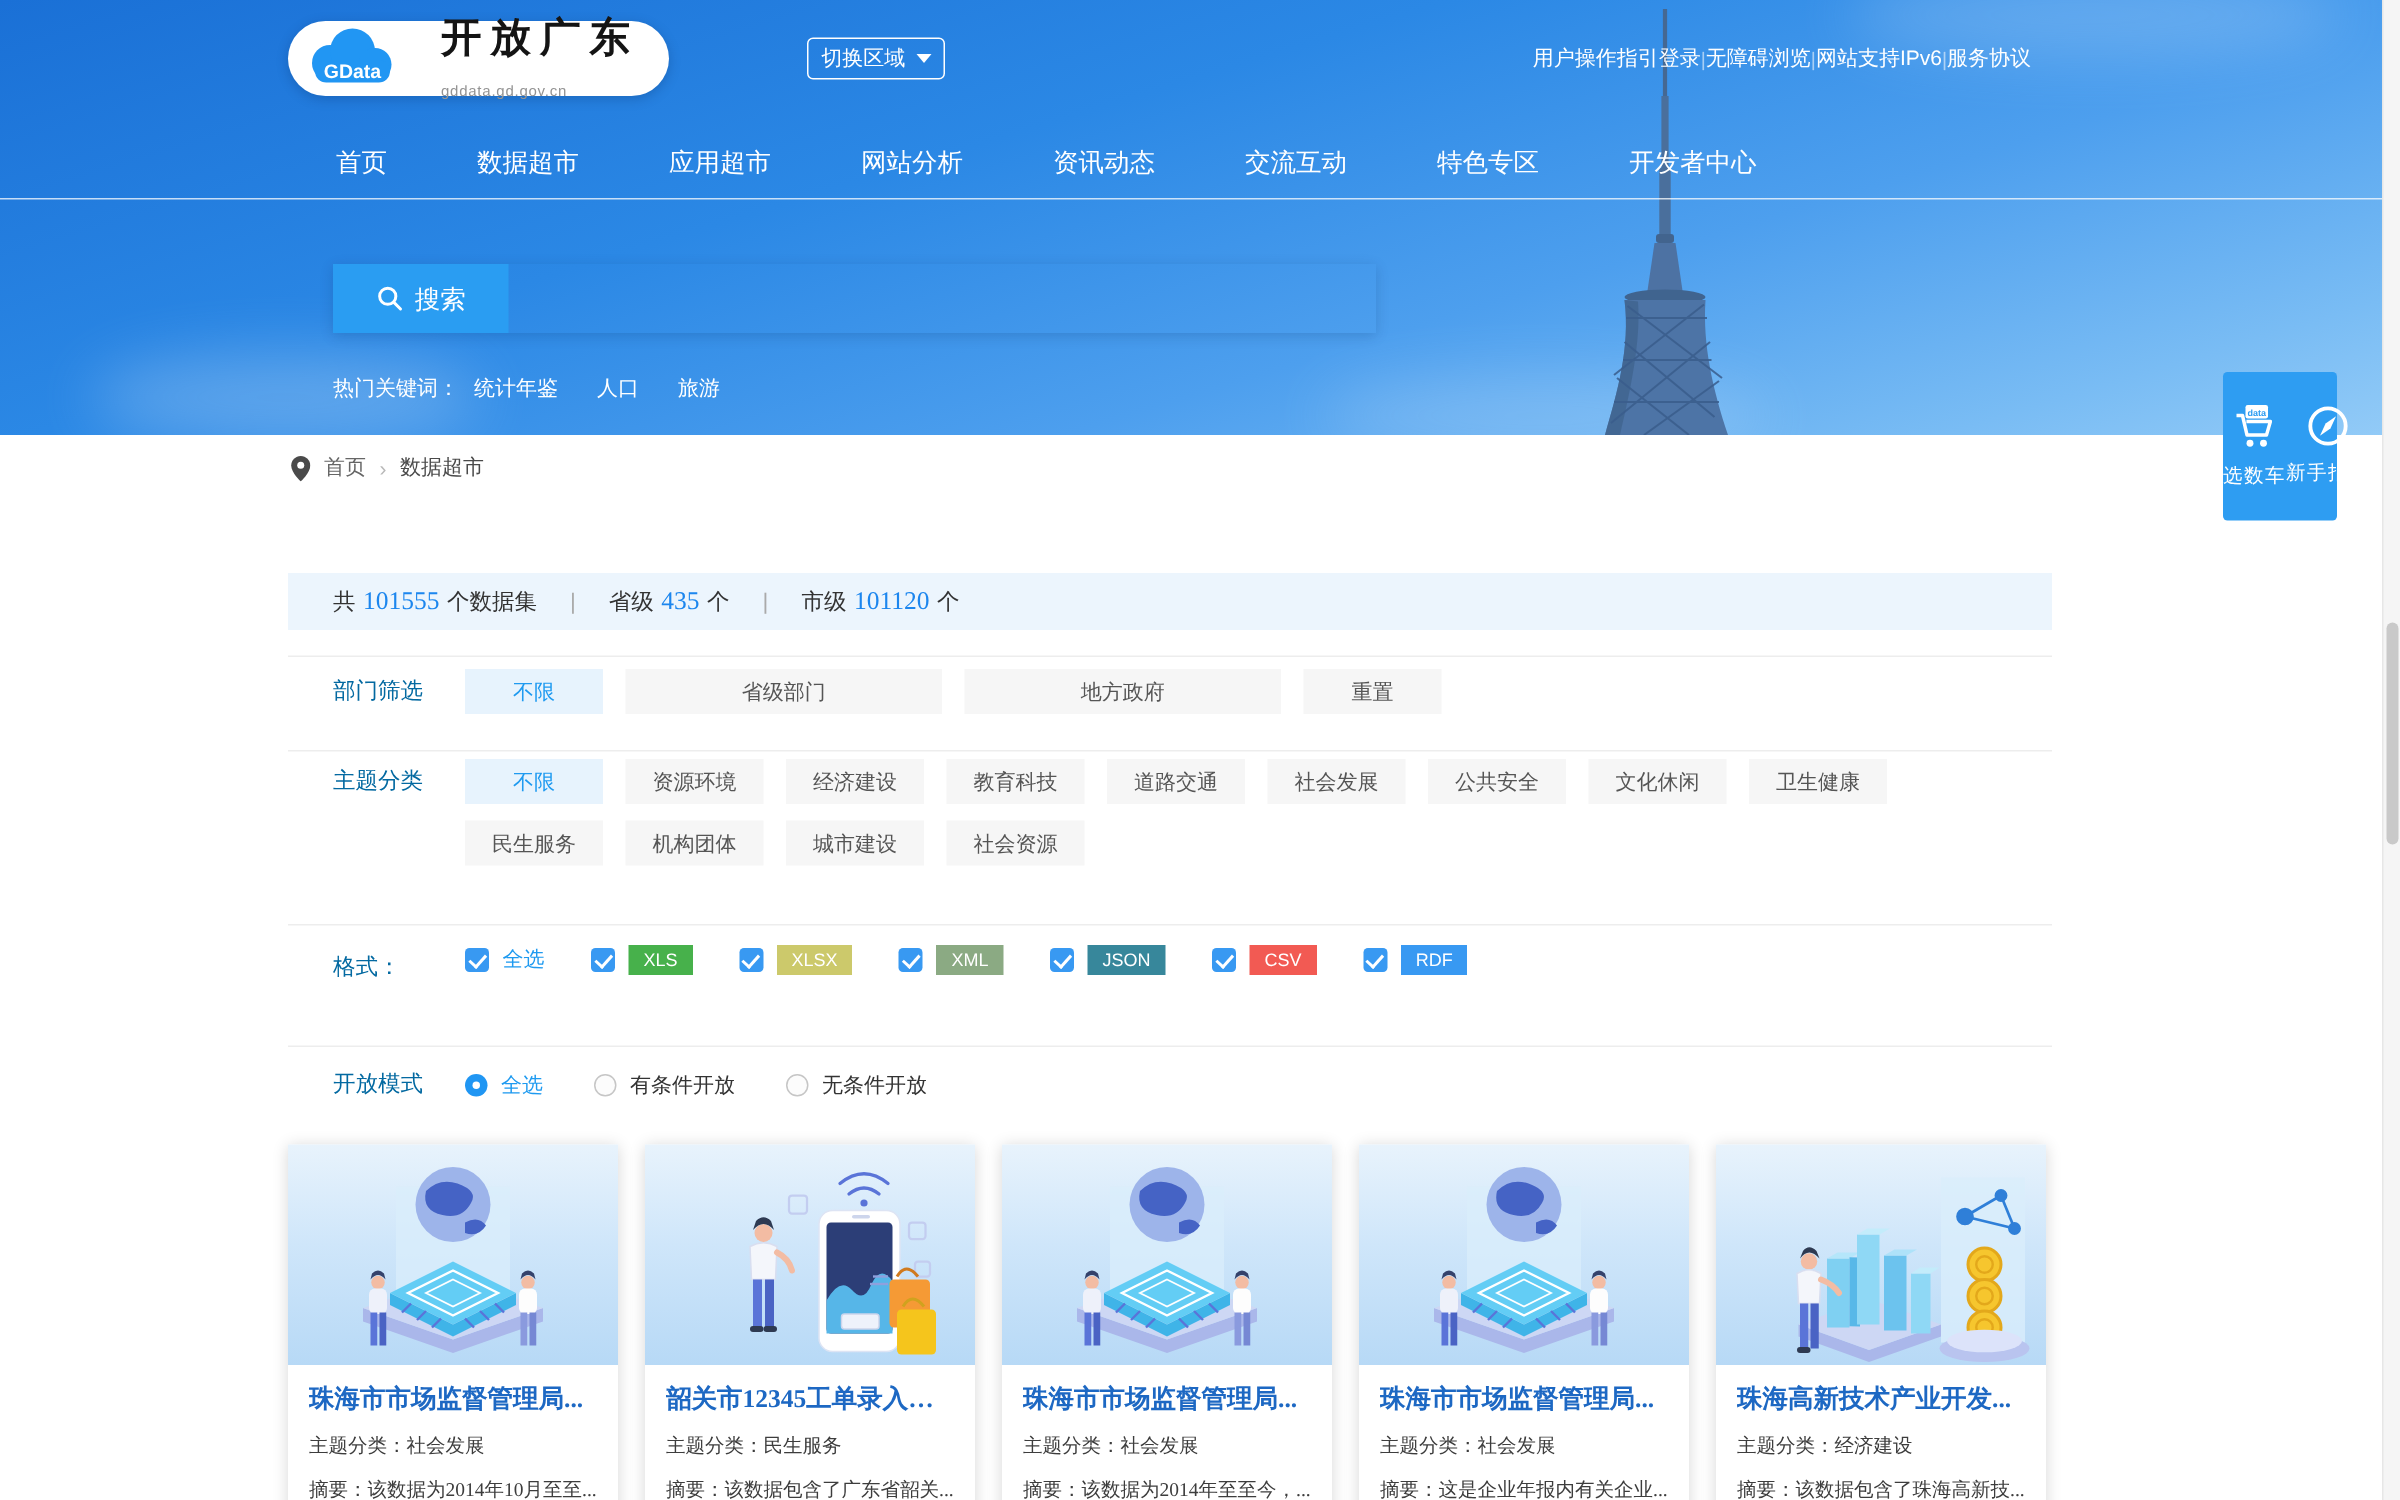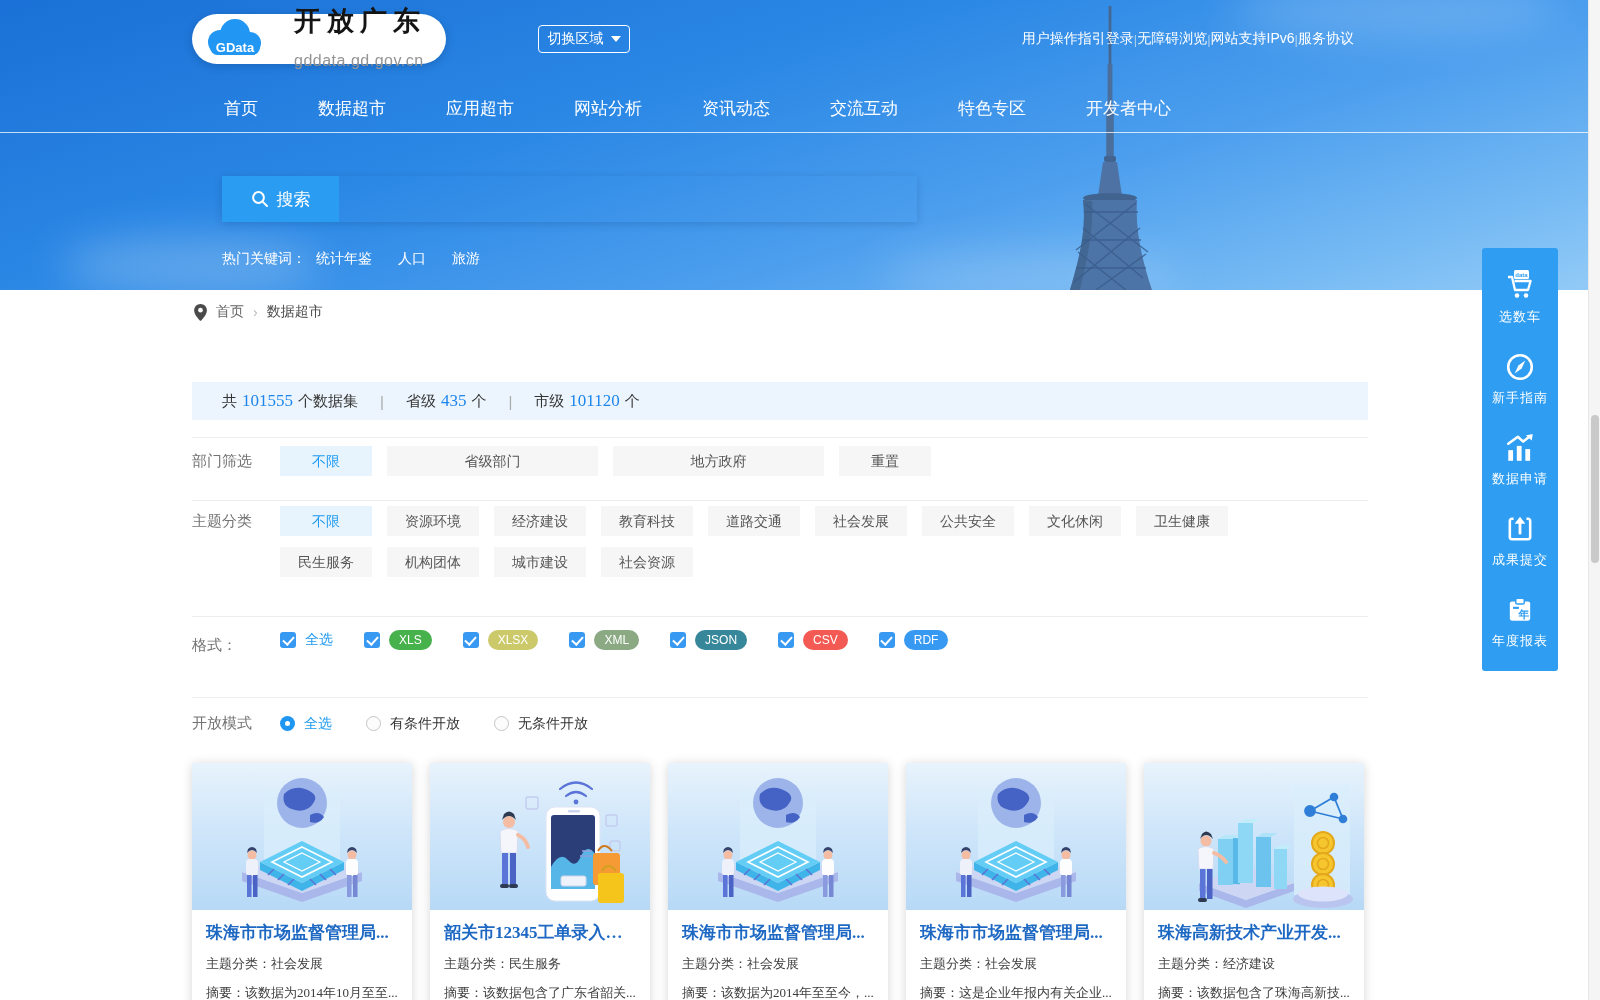--- a/index.html
+++ b/index.html
@@ -12,21 +12,21 @@
     background:linear-gradient(163deg,#1a70d6 0%,#2b88e5 38%,#4d9fee 65%,#79bcf4 88%,#93cbf7 100%)}
   .cloud{position:absolute;background:#fff;border-radius:50%;filter:blur(20px)}
   .cloud.c1{left:60px;top:235px;width:260px;height:60px;opacity:.22}
   .cloud.c2{left:1230px;top:-18px;width:330px;height:56px;opacity:.18}
   .cloud.c3{left:880px;top:250px;width:300px;height:54px;opacity:.16}
   .tower{position:absolute;left:1030px;top:0;width:160px;height:290px}
 
   .logo-pill{position:absolute;left:192px;top:14px;height:50px;background:#fff;border-radius:26px;
     display:flex;align-items:center;gap:26px;padding:0 20px 0 10px;box-shadow:0 2px 8px rgba(0,40,90,.25)}
   .logo-title{font-size:27px;font-weight:bold;color:#141414;letter-spacing:6px;line-height:1}
-  .logo-domain{font-size:16px;color:#939393;margin-top:17px;letter-spacing:.5px}
+  .logo-domain{font-size:10px;color:#939393;margin-top:17px;letter-spacing:.5px}
 
   .region-btn{position:absolute;left:538px;top:25px;width:92px;height:28px;border:1px solid #fff;border-radius:4px;
     color:#fff;font-size:14px;display:flex;align-items:center;justify-content:center;gap:7px;cursor:pointer}
   .caret-down{width:0;height:0;border-left:5px solid transparent;border-right:5px solid transparent;border-top:6px solid #fff}
 
   .top-links{position:absolute;right:246px;top:30px;display:flex;align-items:center;color:#fff;font-size:14px}
   .tl-sep{opacity:.55;font-size:13px}
 
   .nav-row{position:absolute;left:0;right:0;top:85px;height:48px;border-bottom:1px solid rgba(255,255,255,.75);
     display:flex;align-items:center;gap:60px;padding-left:224px;color:#fff;font-size:17px}
@@ -53,57 +53,57 @@
   .tab{height:31px;line-height:31px;padding:0 14px;margin-right:18px;font-size:14px;color:#333;cursor:pointer;white-space:nowrap}
   .tab.active{background:#1e9af0;color:#fff;padding:0 19px}
 
   .stats{position:absolute;top:92px;left:0;right:0;height:38px;background:#ecf5fd;display:flex;align-items:center;
     font-size:15px;color:#333;padding-left:30px}
   .stat-num{color:#1c86ee;font-weight:normal;font-family:"Liberation Serif",serif;font-size:17px;margin:0 5px}
   .stat-bar{color:#aaa;margin:0 22px}
 
   .filters{position:absolute;top:147px;left:0;right:0}
   .frow{border-top:1px solid #ededed;display:flex;align-items:flex-start}
-  .flabel{width:88px;font-size:15px;color:#737373;line-height:30px;flex-shrink:0}
+  .flabel{width:88px;margin-left:30px;font-size:15px;color:#0369a1;line-height:30px;flex-shrink:0}
   .fbtn{height:30px;line-height:30px;text-align:center;background:#f6f6f6;color:#555;font-size:14px;width:92px;
     cursor:pointer;flex-shrink:0}
   .fbtn.wide{width:211px}
   .fbtn.active{background:#e7f3fd;color:#1e9af0}
   .row-dept{padding:8px 0 24px}
   .row-dept .fbtns{display:flex;gap:15px}
   .row-topic{padding:5px 0 39px}
   .topic-grid{display:flex;flex-direction:column;gap:11px}
   .topic-line{display:flex;gap:15px}
   .row-fmt{padding:13px 0 37px}
   .fmt-groups{display:flex;align-items:center;gap:31px}
   .fmt-group{display:flex;align-items:center;gap:9px}
   .checkbox{width:16px;height:16px;border-radius:3px;background:#3899f2;position:relative;cursor:pointer;flex-shrink:0}
   .checkbox::after{content:"";position:absolute;left:4.5px;top:1.5px;width:5px;height:9px;
     border:solid #fff;border-width:0 2px 2px 0;transform:rotate(42deg)}
   .fmt-all{color:#1e9af0;font-size:14px;cursor:pointer}
-  .chip{padding:2px 10px;border-radius:10px;color:#fff;font-size:12px;cursor:pointer;line-height:16px}
+  .chip{padding:2px 10px;border-radius:0;color:#fff;font-size:12px;cursor:pointer;line-height:16px}
   .row-mode{padding:10px 0 35px;align-items:center}
   .mode-opts{display:flex;align-items:center;gap:34px;line-height:30px}
   .mode-opt{display:flex;align-items:center;gap:9px;font-size:14px;color:#333;cursor:pointer}
   .radio{width:15px;height:15px;border-radius:50%;border:1px solid #c6c6c6;background:#fcfcfc;flex-shrink:0}
   .radio.on{border:none;background:#2096f3;position:relative}
   .radio.on::after{content:"";position:absolute;left:5px;top:5px;width:5px;height:5px;border-radius:50%;background:#fff}
   .mode-opt.sel{color:#1e9af0}
 
   
   .cards{position:absolute;top:473px;left:0;display:flex;gap:18px}
   .card{width:220px;background:#fff;box-shadow:0 1px 10px rgba(0,0,0,.16);cursor:pointer}
   .card-img{height:147px;background:linear-gradient(180deg,#e8f3fc 0%,#cfe6fa 45%,#b7d9f6 100%);overflow:hidden}
   .card-body{padding:11px 14px 14px;font-family:"Liberation Serif",serif}
   .card-title{font-size:17px;font-weight:bold;color:#1d68c3;white-space:nowrap;overflow:hidden;text-overflow:ellipsis}
   .card-line{margin-top:11px;font-size:13px;color:#3d3d3d;white-space:nowrap;overflow:hidden}
 
   
   .float-menu{position:absolute;top:248px;right:42px;width:76px;background:#2e9df2;border-radius:3px;
-    padding:8px 0;display:flex;flex-direction:column;z-index:5}
+    padding:8px 0;display:flex;flex-direction:row;z-index:5}
   .fm-item{display:flex;flex-direction:column;align-items:center;gap:7px;padding:13px 0;color:#fff;font-size:13px;cursor:pointer}
   .fm-label{letter-spacing:1px;white-space:nowrap}
 
   .sb{position:absolute;right:0;top:0;width:12px;height:1000px;background:#f5f5f5;border-left:1px solid #e7e7e7;z-index:9}
   .sb-thumb{position:absolute;left:2px;top:415px;width:8px;height:148px;background:#c9c9c9;border-radius:4px;cursor:pointer}
 </style>
 </head>
 <body>
 
 <div class="hero">

